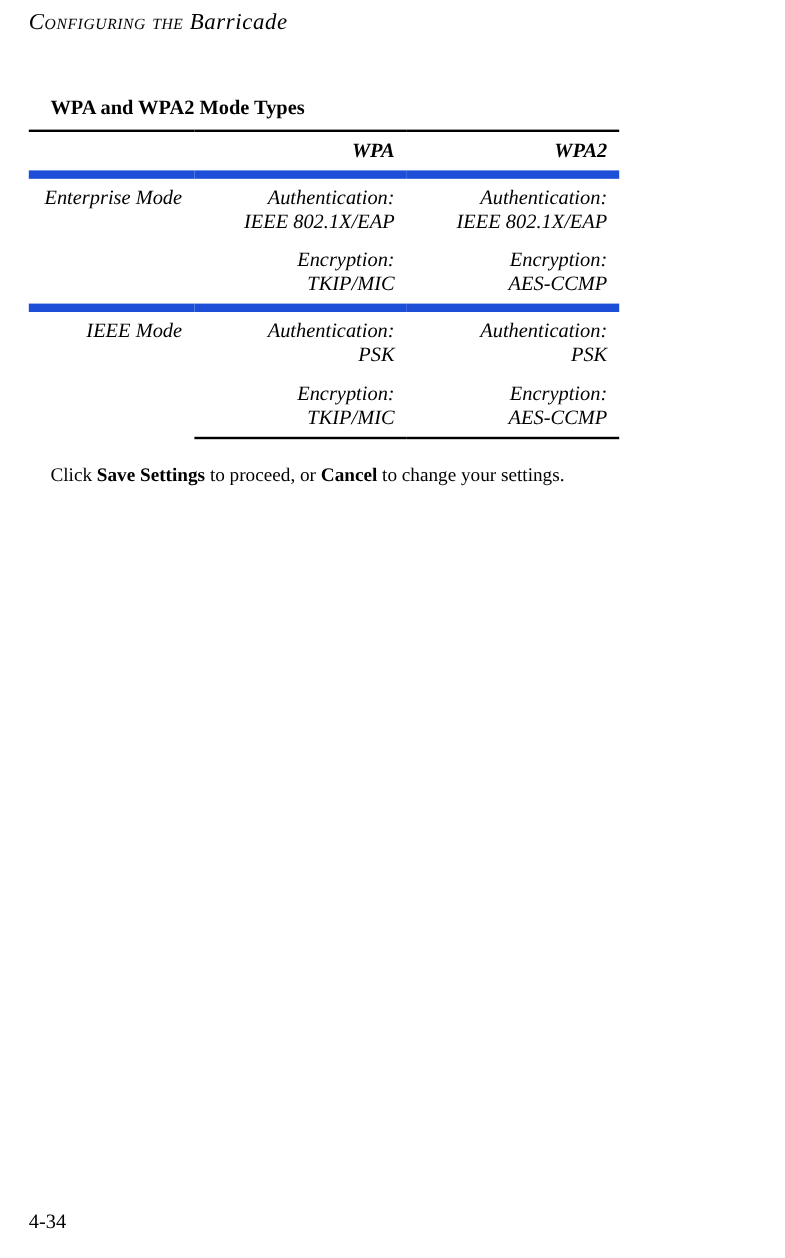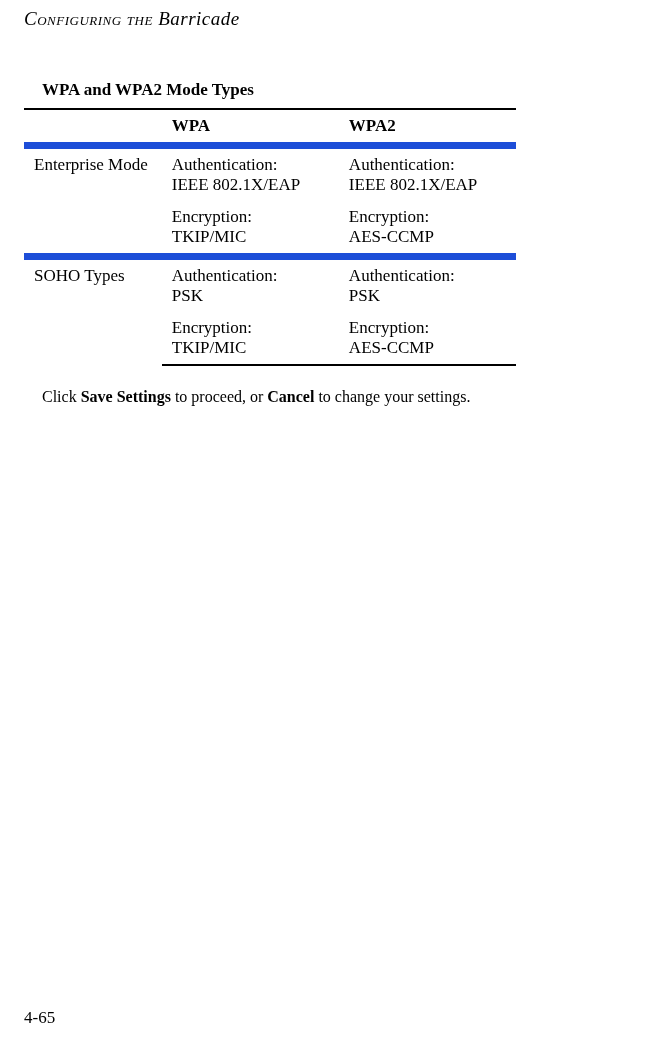--- a/index.html
+++ b/index.html
@@ -38,24 +38,25 @@
     margin-left: 18px;
     margin-bottom: 8px;
   }
   table.modes {
     border-collapse: collapse;
     width: 100%;
     font-size: 17px;
     margin-left: 0;
   }
   table.modes th, table.modes td {
-    text-align: left;
+    text-align: right;
     vertical-align: top;
     padding: 6px 10px 6px 10px;
     font-weight: normal;
+    font-style: italic;
   }
   table.modes thead th {
     font-weight: bold;
   }
   table.modes thead tr {
     border-top: 2px solid #000;
     border-bottom: 1px solid #000;
   }
   .sep td {
     border-top: 7px solid #1d4ed8;
@@ -123,21 +124,21 @@
           <span>Encryption:</span><br>
           <span>TKIP/MIC</span>
         </td>
         <td>
           <span>Encryption:</span><br>
           <span>AES-CCMP</span>
         </td>
       </tr>
 
       <tr class="sep">
-        <td rowspan="2">SOHO Types</td>
+        <td rowspan="2">IEEE Mode</td>
         <td>
           <span>Authentication:</span><br>
           <span>PSK</span>
         </td>
         <td>
           <span>Authentication:</span><br>
           <span>PSK</span>
         </td>
       </tr>
 
@@ -151,14 +152,14 @@
           <span>AES-CCMP</span>
         </td>
       </tr>
     </tbody>
   </table>
 
   <div class="body-text">
     <span>Click </span><span class="b">Save Settings</span><span> to proceed, or </span><span class="b">Cancel</span><span> to change your settings.</span>
   </div>
 
-  <div class="page-number">4-65</div>
+  <div class="page-number">4-34</div>
 </div>
 
 </body></html>

